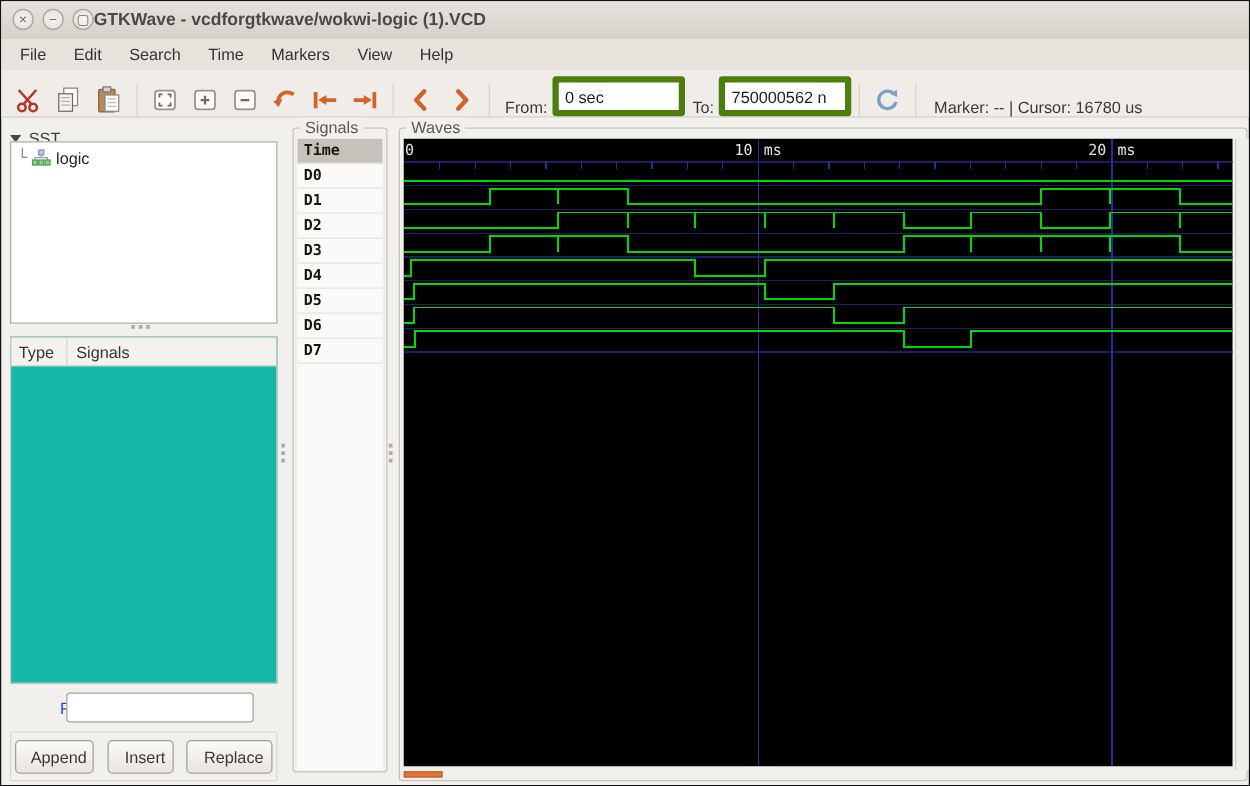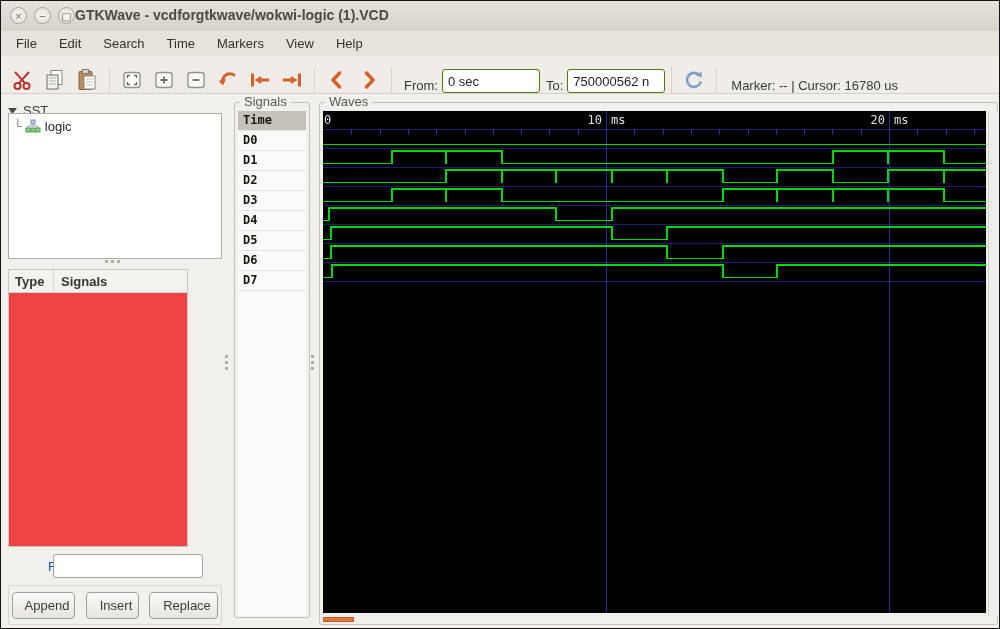--- a/index.html
+++ b/index.html
@@ -19,37 +19,37 @@
   
   .menubar{position:absolute;left:0;top:30px;width:100%;height:25px;background:#e7e2dc;
     display:flex;align-items:center;padding-left:4px;box-sizing:border-box;}
   .menuitem{font-size:13px;color:#33322d;padding:3px 11px;}
   
   .toolbar{position:absolute;left:0;top:55px;width:100%;height:38px;background:#f0ede9;
     border-bottom:1px solid #d4d0c9;display:flex;align-items:flex-end;padding-left:6px;box-sizing:border-box;}
   .tbicon{width:26px;height:26px;margin:0 3px;display:flex;align-items:center;justify-content:center;}
   .tsep{width:1px;height:26px;background:#d8d4cd;margin:0 6px;}
   .tblabel{font-size:13px;color:#3a3934;margin:0 4px 0 6px;}
-  .tbinput{width:86px;height:22px;border:1px solid #4d7c0f;border-radius:3px;background:#fff;
+  .tbinput{width:86px;height:22px;border:5px solid #4d7c0f;border-radius:3px;background:#fff;
     font-size:13px;color:#1f1f1c;padding:0 5px;font-family:"Liberation Sans",sans-serif;}
   .status{font-size:13px;color:#3a3934;margin-left:8px;white-space:nowrap;}
   
   .frame{position:absolute;border:1px solid #c6c2bb;border-radius:3px;box-sizing:border-box;}
   .frame-label{position:absolute;top:-9px;left:5px;background:#f2f0ed;padding:0 4px;
     font-size:13px;color:#5a5952;}
   .sst-header{position:absolute;left:6px;top:102px;font-size:13px;color:#3c3b36;display:flex;align-items:center;}
   .tree-box{position:absolute;left:7px;top:112px;width:214px;height:146px;background:#fff;
     border:1px solid #b0aca5;box-sizing:border-box;}
   .tree-item{position:absolute;left:5px;top:5px;display:flex;align-items:center;font-size:13px;color:#262622;}
   .tree-elbow{font-family:"DejaVu Sans Mono",monospace;color:#8f8b84;font-size:13px;margin-right:3px;}
   .hsplit{position:absolute;left:104px;top:259px;display:flex;gap:3px;}
   .hsplit i,.vsplit i{width:3px;height:3px;background:#b1ada6;display:block;}
   .vsplit{position:absolute;display:flex;flex-direction:column;gap:3px;}
-  .table{position:absolute;left:7px;top:268px;width:180px;height:278px;background:#ef4444;
-    border:1px solid #ccc8c1;box-sizing:border-box;font-weight:bold;}
+  .table{position:absolute;left:7px;top:268px;width:214px;height:278px;background:#14b8a6;
+    border:1px solid #ccc8c1;box-sizing:border-box;}
   .thead{display:flex;height:22px;background:#f4f2ef;border-bottom:1px solid #d8d4cd;
     font-size:13px;color:#36352f;align-items:center;}
   .th-type{width:45px;padding-left:6px;border-right:1px solid #d8d4cd;box-sizing:border-box;height:100%;display:flex;align-items:center;}
   .th-signals{padding-left:7px;}
   .filter-label{position:absolute;left:7px;top:558px;font-size:13px;color:#1d4ed8;margin-left:40px;}
   .filter-input{position:absolute;left:52px;top:553px;width:150px;height:24px;border:1px solid #a8a49d;
     border-radius:3px;background:#fff;box-sizing:border-box;font-size:13px;padding:0 5px;}
   .btnrow-frame{position:absolute;left:7px;top:584px;width:214px;height:40px;border:1px solid #dbd7d0;border-radius:2px;box-sizing:border-box;}
   .gtkbtn{position:absolute;top:591px;height:27px;border:1px solid #a39f98;border-radius:4px;
     background:linear-gradient(#fbfaf9,#e8e4df);font-size:13px;color:#3a3934;

